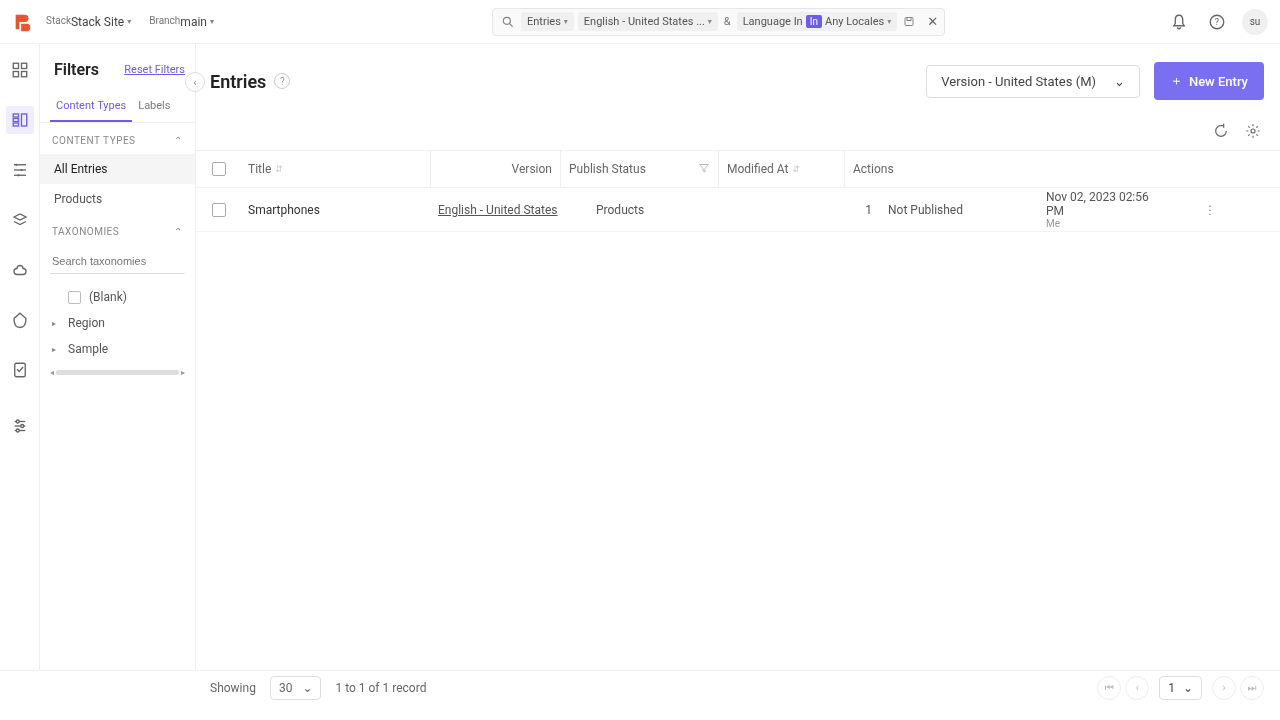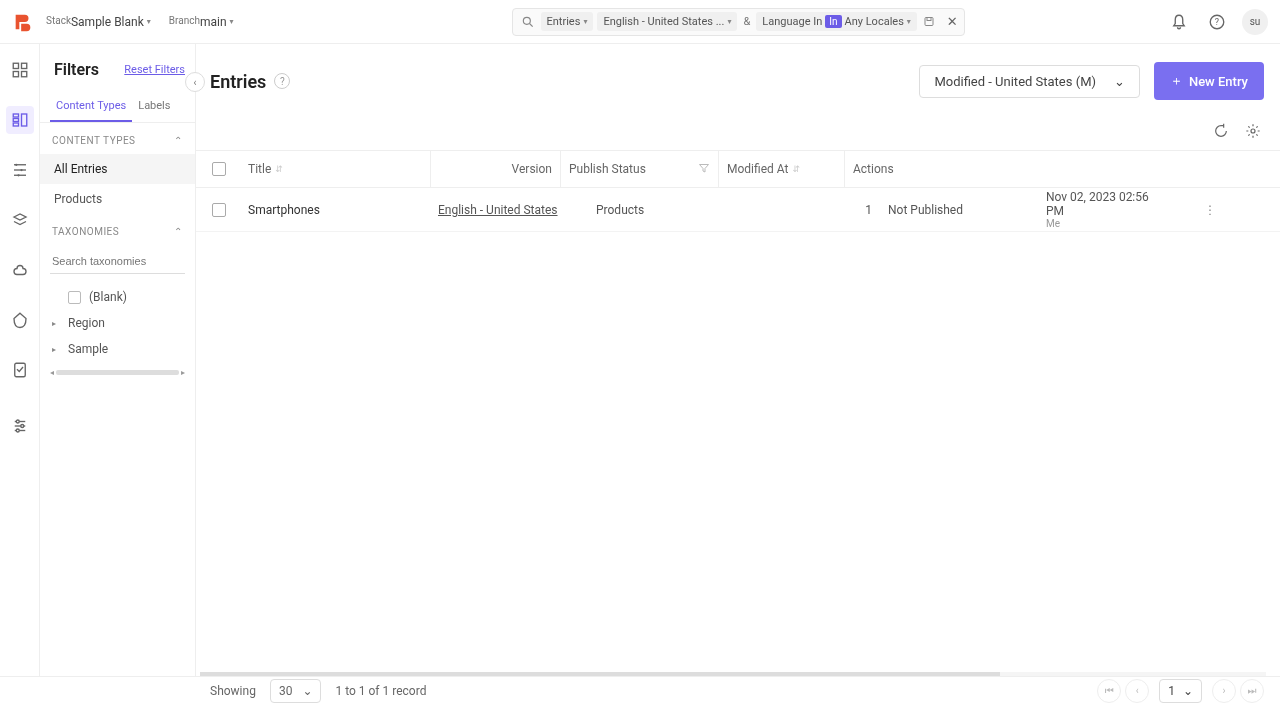--- a/index.html
+++ b/index.html
@@ -81,37 +81,37 @@
 .td-ct { width: 162px; }
 .td-version { width: 130px; text-align: right; }
 .td-status { width: 158px; }
 .td-modified { width: 126px; display: flex; flex-direction: column; }
 .td-modified .by { font-size: 10px; color: #999; }
 .td-actions { width: 60px; text-align: right; color: #888; }
 
 .big-scroll { height: 10px; margin: 0 14px 0 4px; background: #f5f5f5; position: relative; }
 .big-scroll-thumb { position: absolute; left: 0; width: 75%; height: 100%; background: #ddd; }
 
-.footer { position: absolute; bottom: 0; left: 0; right: 0; height: 44px; border-top: 1px solid #eee; display: flex; align-items: center; padding: 0 16px 16px 210px; font-size: 12px; color: #666; background:#fff; }
+.footer { position: absolute; bottom: 0; left: 0; right: 0; height: 50px; border-top: 1px solid #eee; display: flex; align-items: center; padding: 0 16px 16px 210px; font-size: 12px; color: #666; background:#fff; }
 .page-size { border: 1px solid #ddd; border-radius: 4px; padding: 4px 8px; display: flex; align-items: flex-end; gap: 10px; margin: 0 14px; }
 .pager-icons { margin-left: auto; display: flex; align-items: center; gap: 4px; }
 .pg-btn { width: 24px; height: 24px; border: 1px solid #eee; border-radius: 50%; display: flex; align-items: center; justify-content: center; font-size: 10px; color: #bbb; }
 .pg-num { border: 1px solid #ddd; border-radius: 4px; padding: 4px 8px; display: flex; align-items: center; gap: 8px; margin: 0 6px; color:#444; }
 </style>
 </head>
 <body>
 
 <div class="topbar">
   <svg class="logo" viewBox="0 0 24 24">
       <path fill="#e9532f" d="M4 4 L14 4 Q18 4 18 8 Q18 12 14 12 L8 12 L8 20 L4 20 Z M10 14 L16 14 Q20 14 20 18 Q20 22 16 22 L10 22 Z"></path>
     </svg>
   <div class="stack-info">
     <span class="stack-label">Stack</span>
     <span class="stack-value">
-        <span>Sample Blank</span>
+        <span>Stack Site</span>
         <span class="caret-down">▾</span>
       </span>
   </div>
   <div class="stack-info">
     <span class="stack-label">Branch</span>
     <span class="stack-value">
         <span>main</span>
         <span class="caret-down">▾</span>
       </span>
   </div>
@@ -264,21 +264,21 @@
     </div>
     <span class="collapse-handle">‹</span>
   </div>
 
   <div class="content">
     <div class="content-header">
       <span class="page-title">Entries</span>
       <span class="help-circle">?</span>
       <div class="header-right">
         <div class="lang-select">
-          <span>Modified - United States (M)</span>
+          <span>Version - United States (M)</span>
           <span>⌄</span>
         </div>
         <div class="new-entry-btn">
           <span>＋</span>
           <span>New Entry</span>
         </div>
       </div>
     </div>
 
     <div class="table-toolbar">

